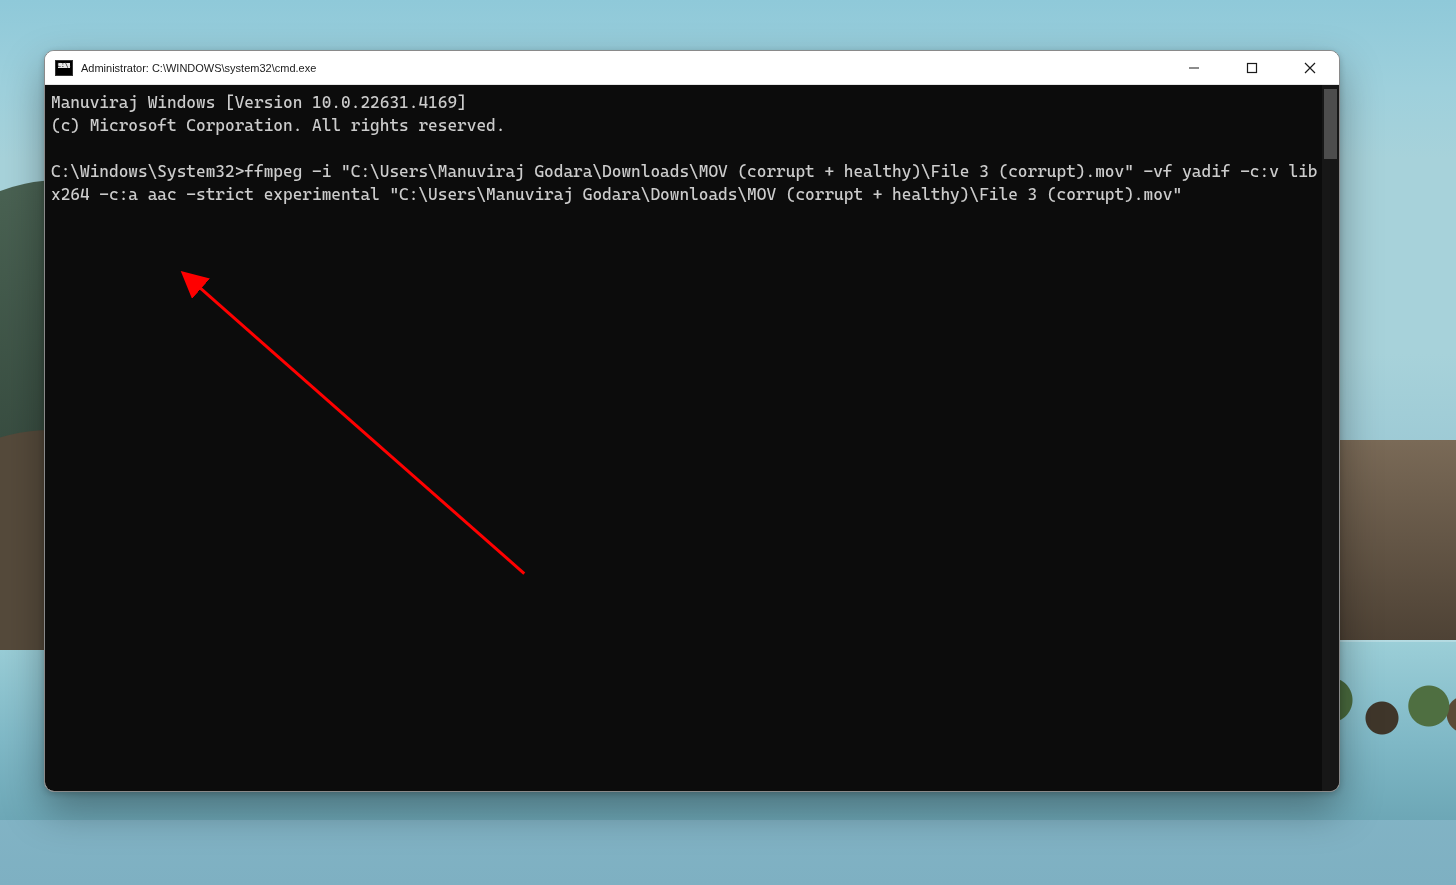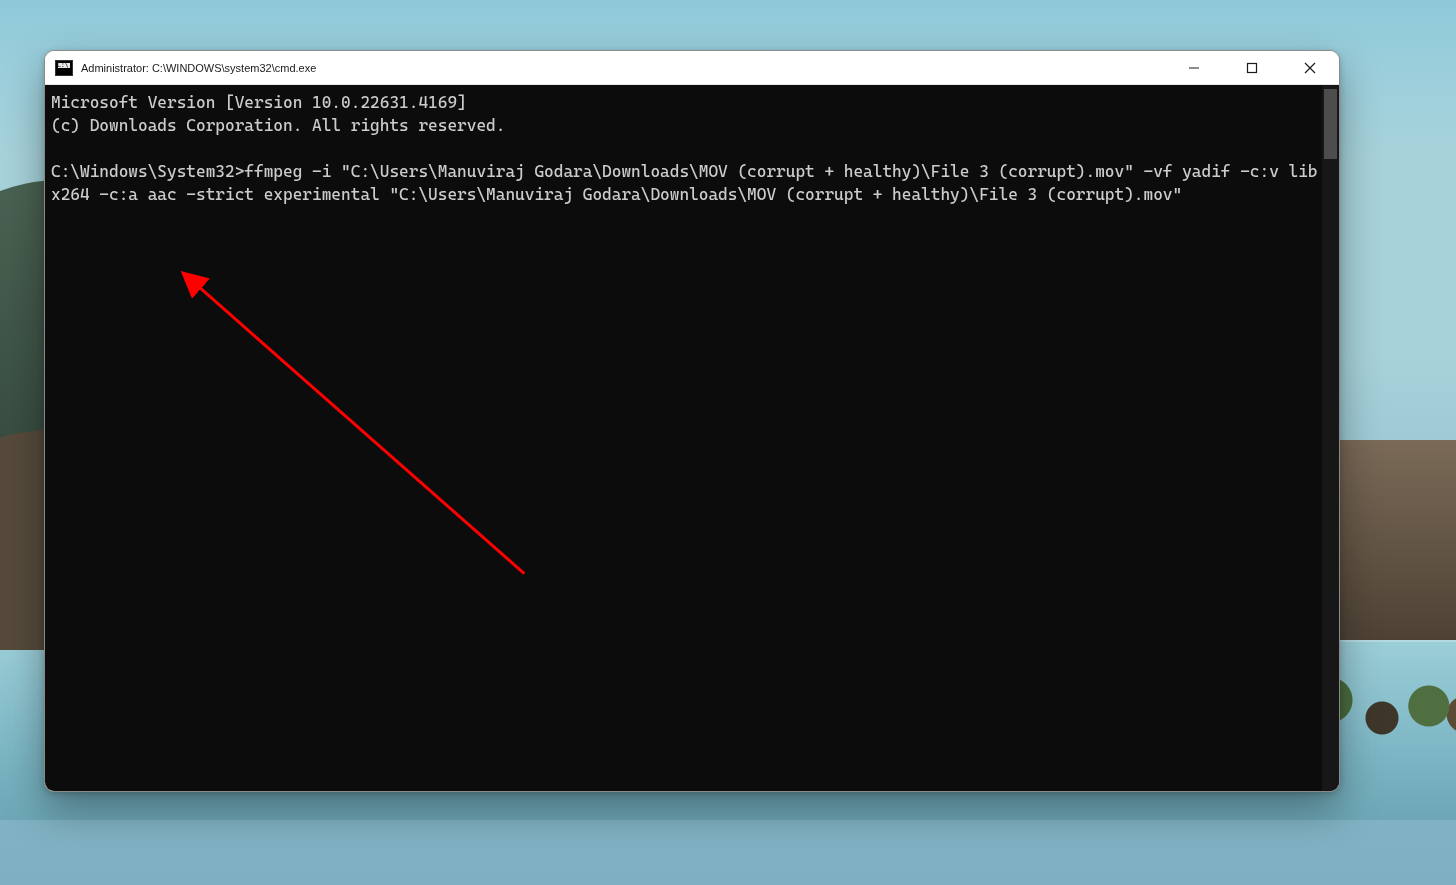--- a/index.html
+++ b/index.html
@@ -152,22 +152,22 @@
       </div>
       <div class="win-btn close">
         <svg viewBox="0 0 12 12">
             <path d="M1 1 L11 11 M11 1 L1 11"></path>
           </svg>
       </div>
     </div>
   </div>
 
   <div class="terminal-wrap">
-    <div class="terminal"><span>Microsoft Version [Version 10.0.22631.4169]</span>
-<span>(c) Downloads Corporation. All rights reserved.</span>
+    <div class="terminal"><span>Manuviraj Windows [Version 10.0.22631.4169]</span>
+<span>(c) Microsoft Corporation. All rights reserved.</span>
 
 <span>C:\Windows\System32&gt;</span><span>ffmpeg -i "C:\Users\Manuviraj Godara\Downloads\MOV (corrupt + healthy)\File 3 (corrupt).mov" -vf yadif -c:v libx264 -c:a aac -strict experimental "C:\Users\Manuviraj Godara\Downloads\MOV (corrupt + healthy)\File 3 (corrupt).mov"</span></div>
     <div class="scrollbar-track">
       <div class="scrollbar-thumb"></div>
     </div>
 
     <svg class="arrow-svg" viewBox="0 0 1296 708" preserveAspectRatio="none">
       <defs>
         <marker id="ahead" viewBox="0 0 10 10" refX="8" refY="5" markerWidth="9" markerHeight="9" orient="auto-start-reverse">
           <path d="M0 0 L10 5 L0 10 z" fill="#ff0000"></path>

